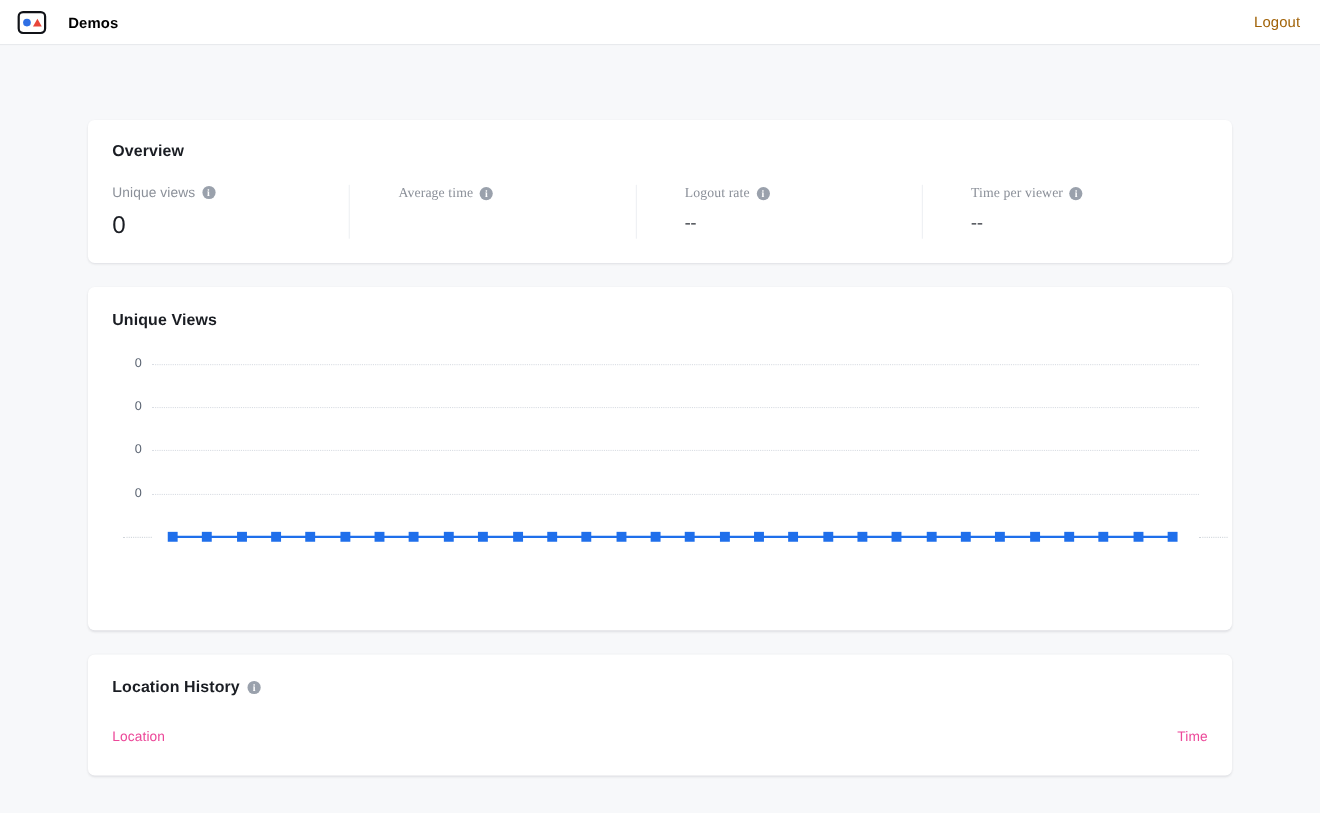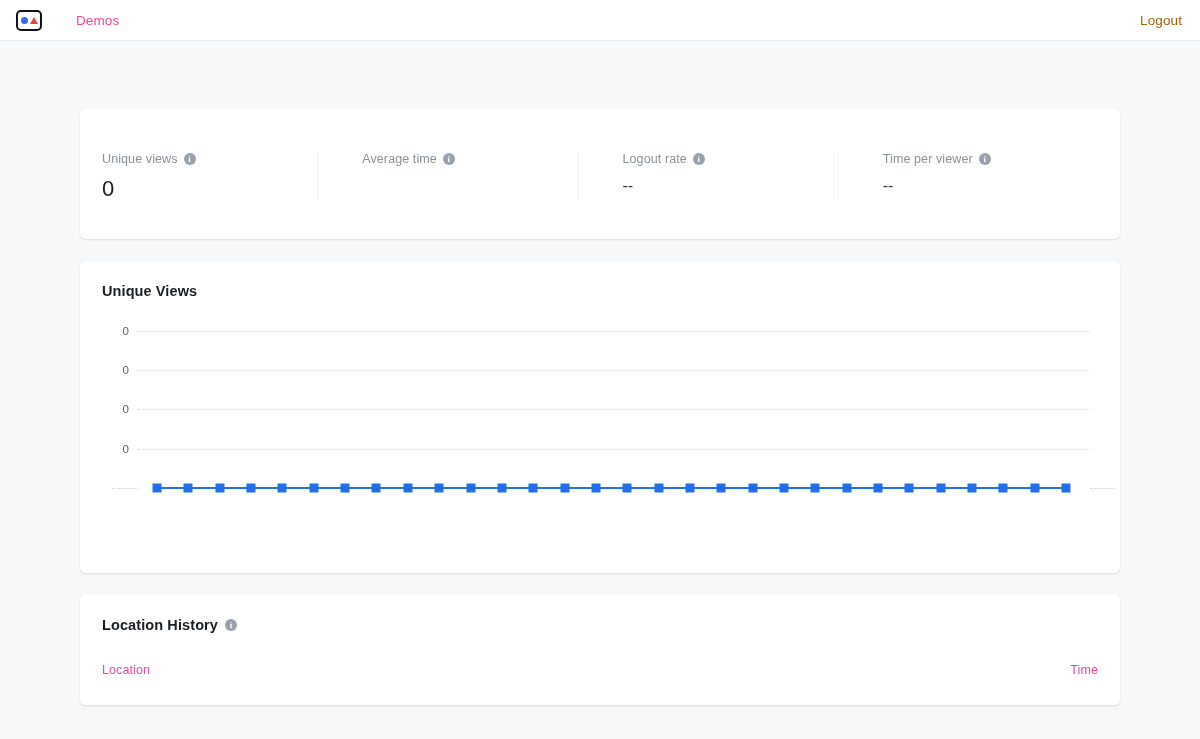--- a/index.html
+++ b/index.html
@@ -56,24 +56,25 @@
 
   .logo-triangle {
     width: 0;
     height: 0;
     border-left: 4px solid transparent;
     border-right: 4px solid transparent;
     border-bottom: 7px solid #e8463a;
   }
 
   .brand-label {
-    margin-left: 34px;
+    margin-left: 20px;
     font-size: 13.5px;
-    color: #ec4899;
-    letter-spacing: .1px;
+    color: #000000;
+    letter-spacing: .1px;
+    font-weight: bold;
   }
 
   .logout-link {
     position: absolute;
     right: 18px;
     top: 50%;
     transform: translateY(-50%);
     font-size: 13.5px;
     color: #a16207;
     cursor: pointer;
@@ -128,21 +129,21 @@
   .metrics-row {
     display: flex;
     margin-top: 22px;
   }
 
   .metric {
     flex: 1 1 0;
     padding-left: 0;
     position: relative;
   }
-  .metric + .metric { border-left: 1px solid #eef0f3; padding-left: 44px; }
+  .metric + .metric { border-left: 1px solid #eef0f3; padding-left: 44px; font-family: Liberation Serif, serif; }
   .metric:nth-child(2) { padding-left: 44px; }
 
   .metric-label {
     font-size: 12.5px;
     color: #8b9099;
     display: flex;
     align-items: center;
     gap: 6px;
     letter-spacing: .1px;
   }
@@ -251,20 +252,21 @@
       <span class="logo-triangle"></span>
     </div>
     <span class="brand-label">Demos</span>
   </div>
   <span class="logout-link">Logout</span>
 </div>
 
 <div class="page">
 
   <div class="card overview-card">
+    <div class="card-title">Overview</div>
 
     <div class="metrics-row">
 
       <div class="metric">
         <div class="metric-label">
           <span>Unique views</span>
           <span class="info-icon"></span>
         </div>
         <div class="metric-value">0</div>
       </div>

